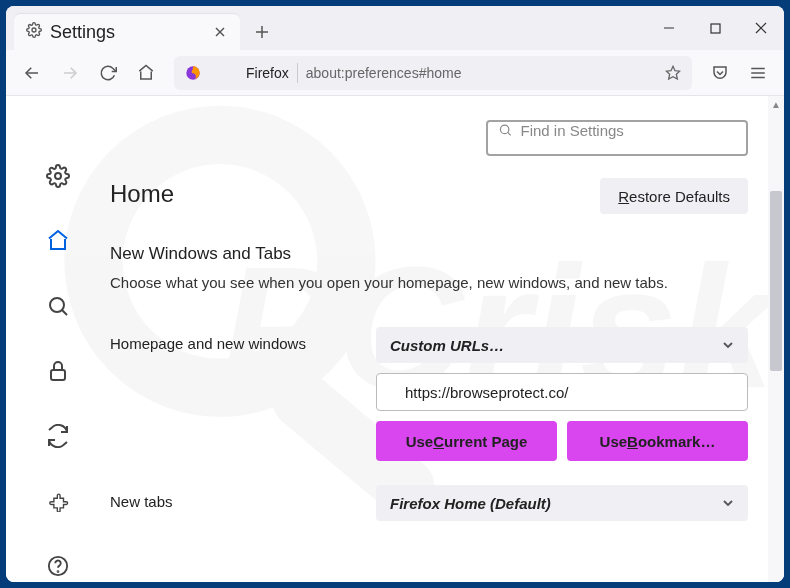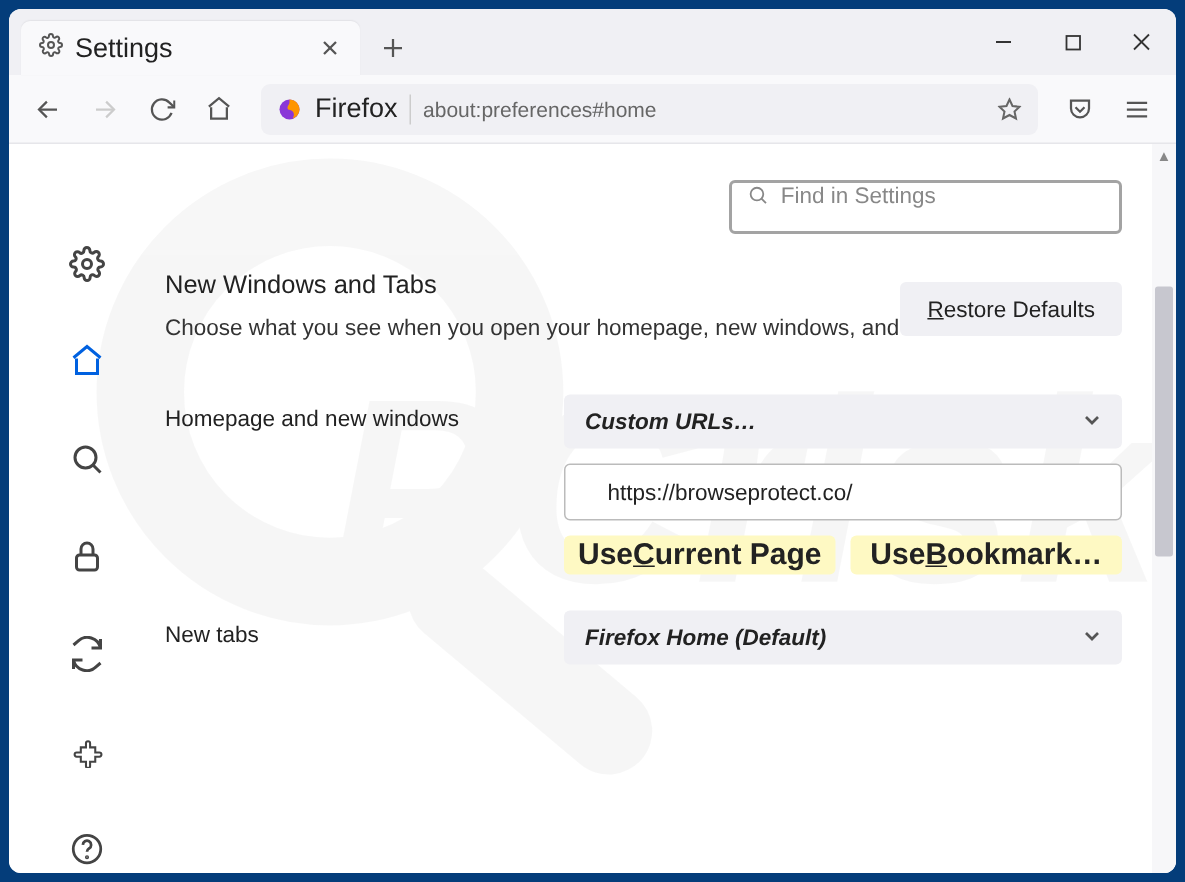--- a/index.html
+++ b/index.html
@@ -13,21 +13,21 @@
 .newtab-btn { width: 32px; height: 32px; display: flex; align-items: center; justify-content: center; color: #555; cursor: pointer; margin-left: 6px; margin-bottom: 2px; }
 .win-controls { position: absolute; right: 0; top: 0; height: 44px; display: flex; }
 .win-btn { width: 46px; display: flex; align-items: center; justify-content: center; color: #333; cursor: pointer; }
 
 
 .toolbar { height: 46px; background: #f9f9fb; display: flex; align-items: center; padding: 0 10px; gap: 6px; border-bottom: 1px solid #e6e6ea; }
 .tbtn { width: 32px; height: 32px; display: flex; align-items: center; justify-content: center; color: #555; border-radius: 4px; cursor: pointer; }
 .tbtn.disabled { color: #bbb; cursor: default; }
 .urlbar { flex: 1; height: 34px; background: #f0f0f4; border-radius: 6px; display: flex; align-items: center; padding: 0 10px; gap: 8px; margin: 0 6px; }
 .urlbar .fx { width: 18px; height: 18px; display:flex;align-items:center;justify-content:center;}
-.urlbar .label1 { font-size: 18px; color: #222; }
+.urlbar .label1 { font-size: 14px; color: #222; margin-left: 36px; }
 .urlbar .sep { width: 1px; height: 20px; background: #ccc; }
 .urlbar .label2 { font-size: 14px; color: #666; flex: 1; }
 .urlbar .star { width: 18px; height: 18px; color: #666; display:flex;align-items:center;justify-content:center;}
 
 
 .content { flex: 1; position: relative; overflow: hidden; background: #fff; }
 .watermark { position: absolute; inset: 0; pointer-events: none; opacity: 0.05; display:flex; align-items:center; justify-content:center;}
 .watermark svg { width: 100%; height: auto; }
 
 .layout { position: absolute; inset: 0; display: flex; }
@@ -39,35 +39,35 @@
 .sidebar .nav { width: 34px; height: 34px; display:flex;align-items:center;justify-content:center; color: #444; cursor:pointer;}
 .sidebar .nav.active { color: #0061e0; }
 
 .main { flex: 1; padding: 24px 36px 0 0; position: relative; }
 .search-wrap { display:flex; justify-content:flex-end; margin-bottom: 24px; }
 .search-box { width: 262px; height: 36px; border: 2px solid #a3a3a3; border-radius: 4px; display:flex; align-items:flex-start; padding: 0 10px; gap: 8px; color:#888;}
 .search-box input { border:none; outline:none; font-size:15px; color:#333; background:transparent; width:100%;}
 .search-box input::placeholder { color:#888; }
 
 .page-title { font-size: 24px; color: #222; font-weight: 400; margin-bottom: 36px; }
-.restore { position: absolute; top: 92px; right: 36px; height: 36px; padding: 0 18px; background: #f0f0f4; border: none; border-radius: 4px; font-size: 15px; color: #222; cursor:pointer;}
+.restore { position: absolute; top: 82px; right: 36px; height: 36px; padding: 0 18px; background: #f0f0f4; border: none; border-radius: 4px; font-size: 15px; color: #222; cursor:pointer;}
 .restore u{text-decoration:underline;text-decoration-thickness:1px;}
 
 .section-title { font-size: 17px; font-weight: 400; color: #222; margin-bottom: 10px; }
 .section-desc { font-size: 15px; color: #333; margin-bottom: 36px; }
 
 .row { display:flex; align-items:flex-start; margin-bottom: 24px; }
 .row-label { width: 266px; font-size: 15px; color: #222; padding-top: 8px;}
 .row-controls { flex:1; display:flex; flex-direction:column; gap:10px; }
 
 .select { height: 36px; background: #f0f0f4; border-radius: 4px; display:flex; align-items:center; padding: 0 14px; font-size:15px; font-weight:600; color:#222; cursor:pointer; position:relative;font-style:italic;}
 .select .chev { margin-left:auto; color:#555;}
 .text-input { height: 38px; border: 1px solid #bbb; border-radius: 4px; padding: 0 28px; font-size:15px; color:#222; outline:none; width:100%;}
 .btn-row { display:flex; gap:10px; }
-.btn { flex:1; height:26px; background:#fef9c3; border:none; border-radius:4px; font-size:20px; font-weight:600; color:#222; cursor:pointer; display:flex;align-items:center;justify-content:center;}
+.btn { flex:1; height:40px; background:#d946ef; border:none; border-radius:4px; font-size:15px; font-weight:600; color:#222; cursor:pointer; display:flex;align-items:center;justify-content:center;}
 .btn u{text-decoration:underline;text-decoration-thickness:1px;}
 </style>
 </head>
 <body>
 
 <div class="window">
 
   <div class="tabstrip">
     <div class="tab">
       <span>
@@ -230,20 +230,21 @@
         <div class="search-wrap">
           <div class="search-box">
             <svg width="16" height="16" viewBox="0 0 24 24" fill="none" stroke="#888" stroke-width="2">
                 <circle cx="11" cy="11" r="7"></circle>
                 <line x1="21" y1="21" x2="16" y2="16"></line>
               </svg>
             <input type="text" placeholder="Find in Settings" style="">
           </div>
         </div>
 
+        <h1 class="page-title">Home</h1>
         <button class="restore"><u>R</u><span>estore Defaults</span></button>
 
         <div class="section-title">New Windows and Tabs</div>
         <div class="section-desc">Choose what you see when you open your homepage, new windows, and new tabs.</div>
 
         <div class="row">
           <div class="row-label">Homepage and new windows</div>
           <div class="row-controls">
             <div class="select">
               <span>Custom URLs…</span>

